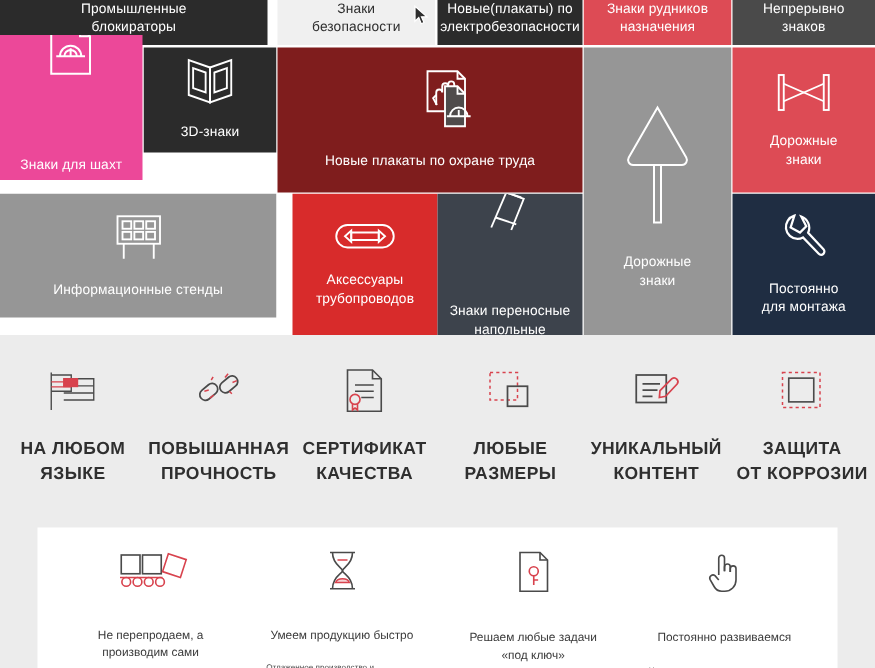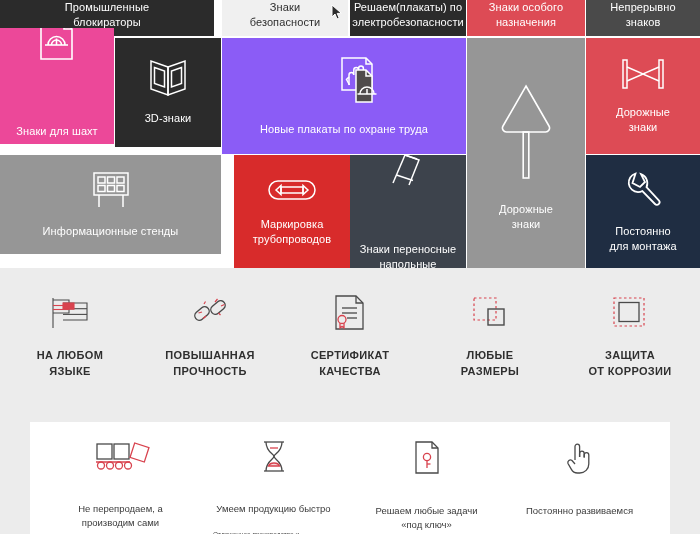--- a/index.html
+++ b/index.html
@@ -58,21 +58,21 @@
   .feat {
     flex: 1 1 0;
     display: flex;
     flex-direction: column;
     align-items: center;
     text-align: center;
   }
   .feat .ficon { height: 42px; display: flex; align-items: center; justify-content: center; }
   .feat .flabel {
     margin-top: 14px;
-    font-size: 11px;
+    font-size: 14px;
     font-weight: bold;
     color: #2f2f2f;
     letter-spacing: .35px;
     line-height: 1.45;
     white-space: pre-line;
   }
 
   
   .panel {
     position: absolute;
@@ -133,26 +133,26 @@
     <div class="tlabel">Знаки
 безопасности</div>
     <span class="cursor-icon" style="left:108px;top:30px;">
       <svg width="14" height="16" viewBox="0 0 14 16">
         <path d="M2 1 L2 13 L5 10 L7 15 L9.2 14 L7.2 9.4 L11.5 9.4 Z" fill="#2e2e2e" stroke="#ffffff" stroke-width="1"></path>
       </svg>
     </span>
   </div>
 
   <div class="tile row1" style="left:350px;top:-26px;width:116px;height:62px;background:#2b2b2b;">
-    <div class="tlabel">Решаем(плакаты) по
+    <div class="tlabel">Новые(плакаты) по
 электробезопасности</div>
   </div>
 
   <div class="tile row1" style="left:467px;top:-26px;width:118px;height:62px;background:#dd4b55;">
-    <div class="tlabel">Знаки особого
+    <div class="tlabel">Знаки рудников
 назначения</div>
   </div>
 
   <div class="tile row1" style="left:586px;top:-26px;width:114px;height:62px;background:#4a4a4a;">
     <div class="tlabel">Непрерывно
 знаков</div>
   </div>
 
   <div class="tile" style="left:0px;top:28px;width:114px;height:116px;background:#ec4899;gap:48px;">
     <span class="ticon">
@@ -162,33 +162,33 @@
         <path d="M11 27 a8.5 8.5 0 0 1 17 0"></path>
         <path d="M8 27 H31"></path>
         <path d="M19.5 27 V20.5"></path>
         <path d="M14.5 27 a5 5 0 0 1 10 0"></path>
       </svg>
     </span>
     <div class="tlabel">Знаки для шахт
 и рудников</div>
   </div>
 
-  <div class="tile" style="left:115px;top:38px;width:106px;height:109px;background:#2b2b2b;">
+  <div class="tile" style="left:115px;top:38px;width:106px;height:84px;background:#2b2b2b;">
     <span class="ticon">
       <svg width="48" height="38" viewBox="0 0 48 38" fill="none" stroke="#ffffff" stroke-width="1.5">
         <path d="M24 8 L7 2 V30 L24 36 Z"></path>
         <path d="M24 8 L41 2 V30 L24 36 Z"></path>
         <path d="M10.5 8.5 L20.5 12 V28 L10.5 24.5 Z"></path>
         <path d="M37.5 8.5 L27.5 12 V28 L37.5 24.5 Z"></path>
       </svg>
     </span>
     <div class="tlabel">3D-знаки</div>
   </div>
 
-  <div class="tile" style="left:222px;top:38px;width:244px;height:116px;background:#8b5cf6;">
+  <div class="tile" style="left:222px;top:38px;width:244px;height:116px;background:#7f1d1d;">
     <span class="ticon" style="margin-left:50px;">
       <svg width="62" height="52" viewBox="0 0 62 52" fill="none" stroke="#ffffff" stroke-width="1.5">
         <path d="M4 2 H28 L34 8 V34 H4 Z"></path>
         <path d="M28 2 V8 H34"></path>
         <path d="M11 29 V19 a2.4 2.4 0 0 1 4.8 0 V14 a2.4 2.4 0 0 1 4.8 0 V12.5 a2.4 2.4 0 0 1 4.8 0 V29"></path>
         <path d="M11 21 l-2.5 2.5 3 5.5"></path>
         <path d="M18 14 H28 L34 20 V46 H18 Z" fill="#4f4b4b"></path>
         <path d="M28 14 V20 H34"></path>
         <path d="M22 38 a7 7 0 0 1 14 0"></path>
         <path d="M19.5 38 H38.5"></path>
@@ -241,21 +241,21 @@
 
   <div class="tile" style="left:234px;top:155px;width:116px;height:113px;background:#d82b2b;">
     <span class="ticon">
       <svg width="50" height="26" viewBox="0 0 50 26" fill="none" stroke="#ffffff" stroke-width="1.5">
         <rect x="2" y="4" width="46" height="18" rx="9"></rect>
         <path d="M9 13 L14 8.5 V17.5 Z"></path>
         <path d="M41 13 L36 8.5 V17.5 Z"></path>
         <path d="M14 10 H36 V16 H14 Z"></path>
       </svg>
     </span>
-    <div class="tlabel">Маркировка
+    <div class="tlabel">Аксессуары
 трубопроводов</div>
   </div>
 
   <div class="tile" style="left:350px;top:155px;width:116px;height:113px;background:#3d434c;gap:40px;">
     <span class="ticon">
       <svg width="40" height="36" viewBox="0 0 40 36" fill="none" stroke="#ffffff" stroke-width="1.5">
         <path d="M17 3 L5 31"></path>
         <path d="M17 3 L31 8 L21 33"></path>
         <path d="M17 3 L29 7"></path>
         <path d="M8.5 23 L25 28.5"></path>
@@ -336,20 +336,33 @@
     <span class="ficon">
       <svg width="42" height="40" viewBox="0 0 42 40" fill="none">
         <rect x="5" y="5" width="22" height="22" stroke="#d8434e" stroke-width="1.2" stroke-dasharray="2.5 2.5"></rect>
         <rect x="19" y="16" width="16" height="16" stroke="#4a4a4a" stroke-width="1.4"></rect>
       </svg>
     </span>
     <div class="flabel">ЛЮБЫЕ
 РАЗМЕРЫ</div>
   </div>
 
+  <div class="feat">
+    <span class="ficon">
+      <svg width="42" height="38" viewBox="0 0 42 38" fill="none" stroke="#4a4a4a" stroke-width="1.4">
+        <rect x="5" y="6" width="24" height="22"></rect>
+        <path d="M10 13 H24"></path>
+        <path d="M10 18 H22"></path>
+        <path d="M10 23 H18"></path>
+        <path d="M24 18.5 L33.5 9 a3 3 0 0 1 4.2 4.2 L28.5 23 L23.5 24 Z" stroke="#d8434e" fill="none"></path>
+      </svg>
+    </span>
+    <div class="flabel">УНИКАЛЬНЫЙ
+КОНТЕНТ</div>
+  </div>
 
   <div class="feat">
     <span class="ficon">
       <svg width="40" height="38" viewBox="0 0 40 38" fill="none">
         <rect x="4" y="4" width="30" height="28" stroke="#d8434e" stroke-width="1.2" stroke-dasharray="2.5 2.5"></rect>
         <rect x="9" y="8.5" width="20" height="19" stroke="#4a4a4a" stroke-width="1.3"></rect>
       </svg>
     </span>
     <div class="flabel">ЗАЩИТА
 ОТ КОРРОЗИИ</div>

